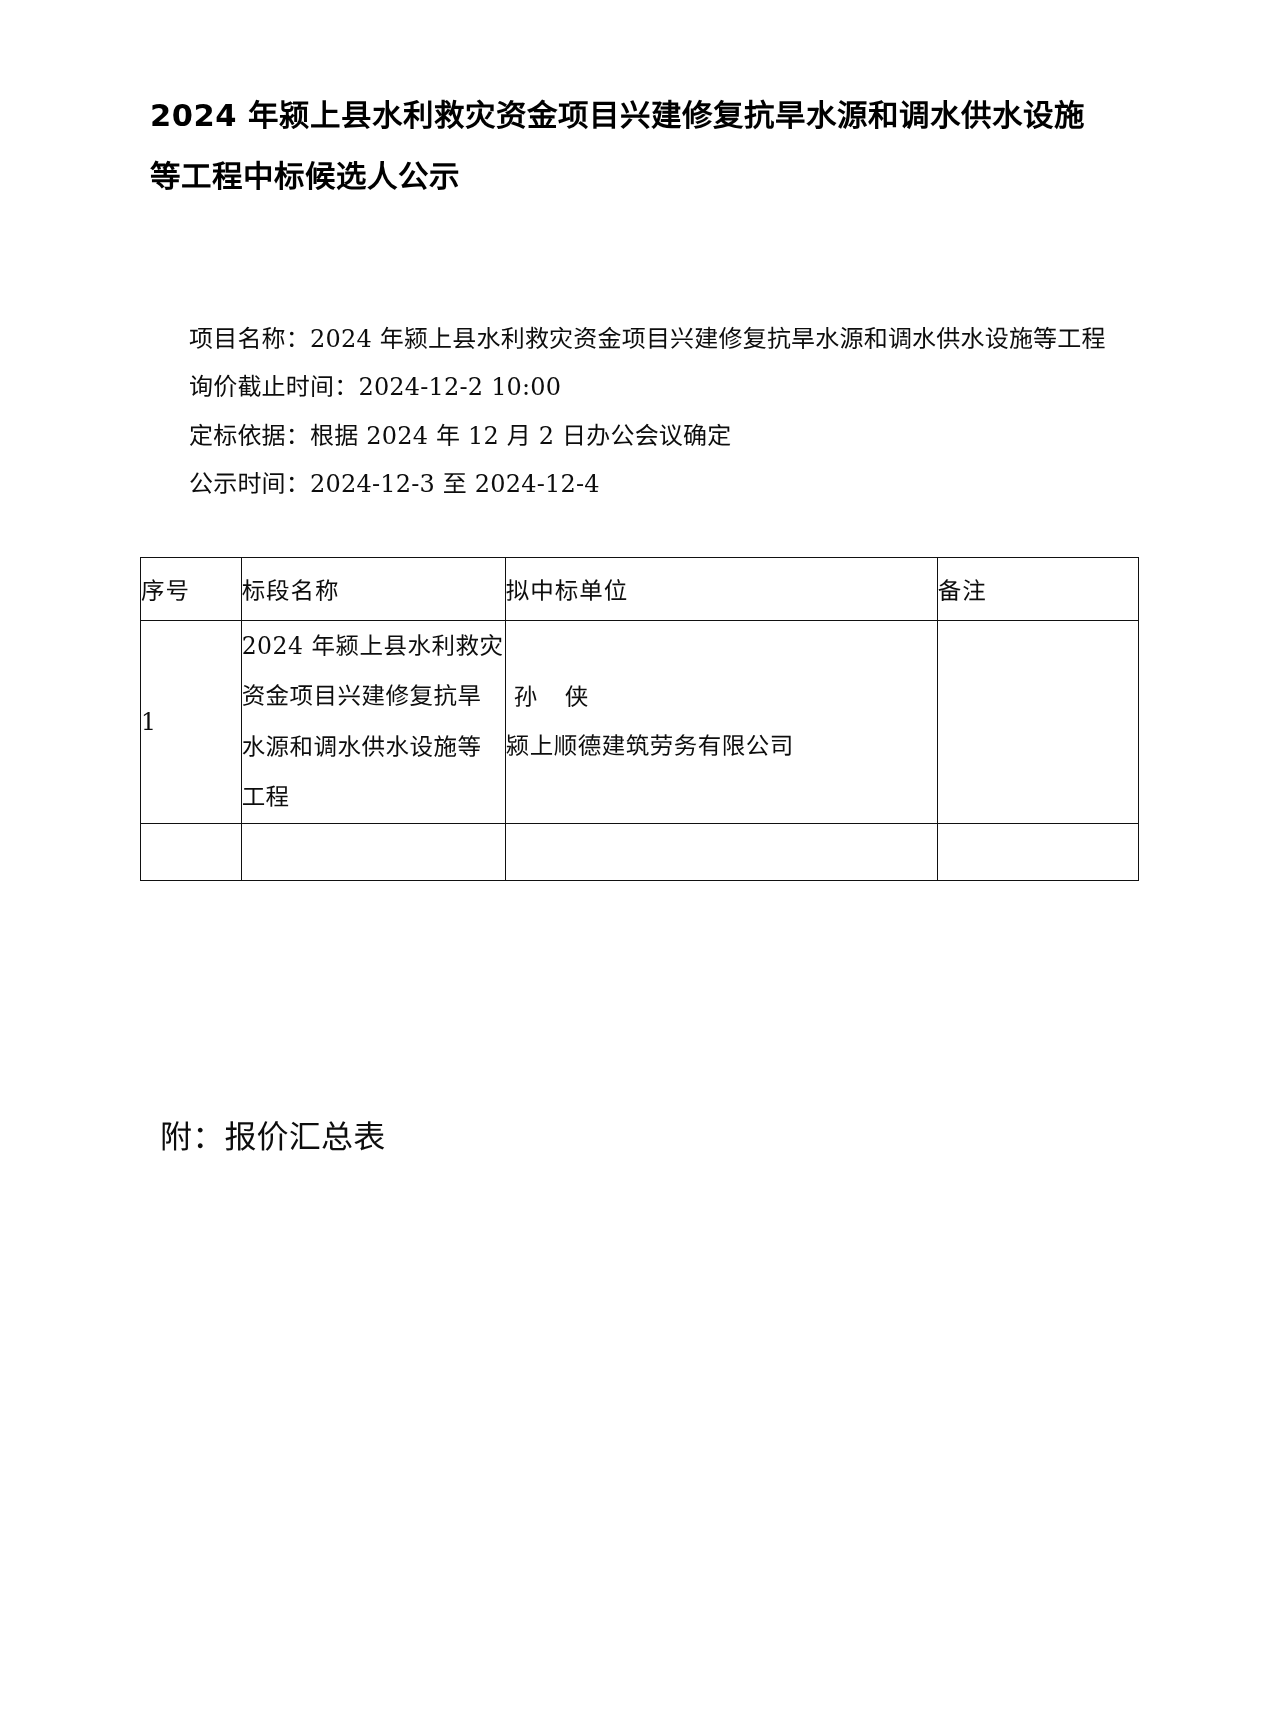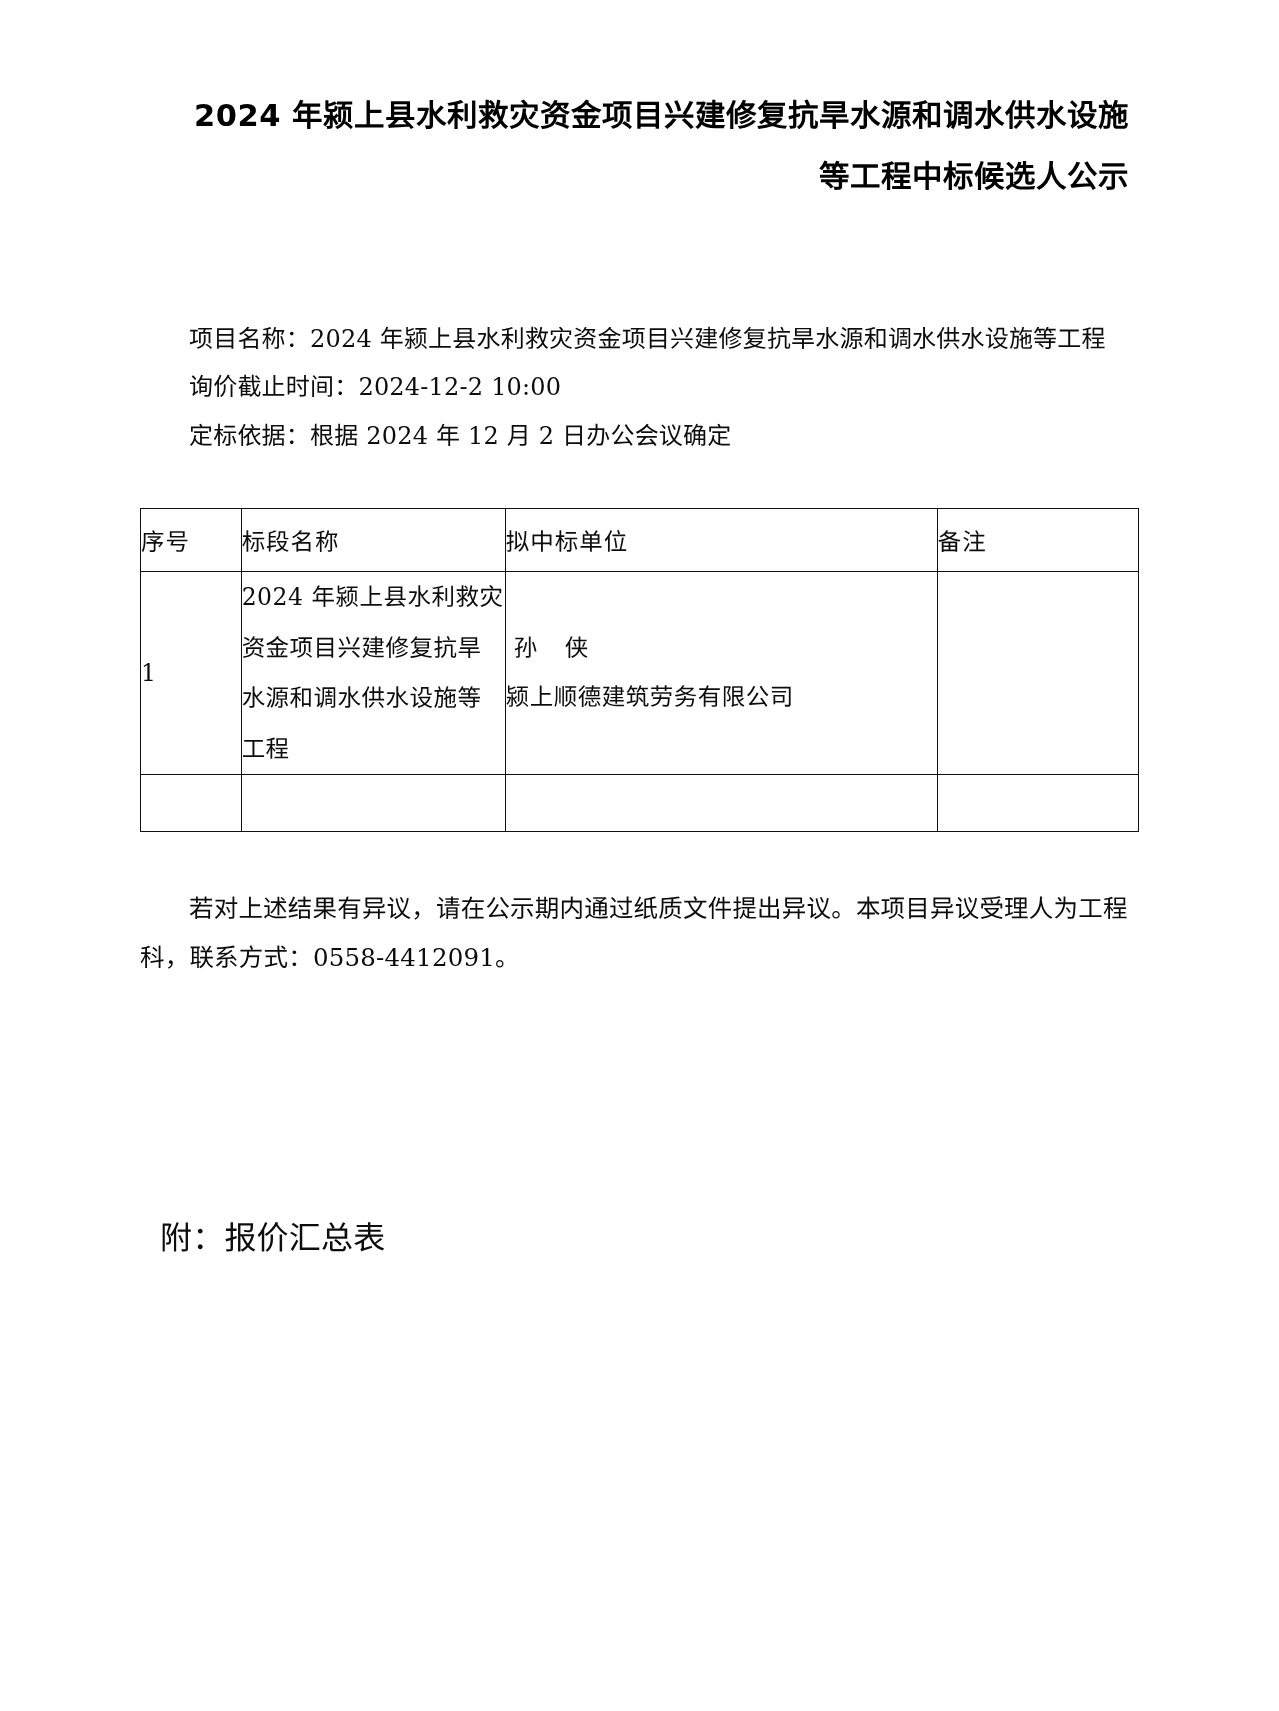--- a/index.html
+++ b/index.html
@@ -20,21 +20,21 @@
     width: 1279px;
     min-height: 1711px;
     box-sizing: border-box;
     padding: 86px 140px 60px 140px;
   }
   .doc-title {
     font-family: "DejaVu Sans", "Liberation Sans", sans-serif;
     font-weight: bold;
     font-size: 30.5px;
     line-height: 1.95;
-    text-align: right;
+    text-align: left;
     letter-spacing: 0.5px;
     margin: 0 10px;
     color: #000;
   }
   .title-line {
     display: block;
   }
   .title-line.second {
     margin-top: 2px;
   }
@@ -135,20 +135,23 @@
   <div class="meta-block">
     <div class="meta-line meta-first">
       <span>项目名称：</span><span>2024 年颍上县水利救灾资金项目兴建修复抗旱水源和调水供水设施等工程</span>
     </div>
     <div class="meta-line indent">
       <span>询价截止时间：</span><span>2024-12-2  10:00</span>
     </div>
     <div class="meta-line indent">
       <span>定标依据：</span><span>根据 2024 年 12 月 2 日办公会议确定</span>
     </div>
+    <div class="meta-line indent">
+      <span>公示时间：</span><span>2024-12-3 至  2024-12-4</span>
+    </div>
   </div>
 
   <table class="bid-table">
     <colgroup>
       <col class="col-no">
       <col class="col-name">
       <col class="col-unit">
       <col class="col-note">
     </colgroup>
     <thead>
@@ -171,19 +174,16 @@
       </tr>
       <tr class="empty-row">
         <td class="cell-no"></td>
         <td class="cell-name"></td>
         <td class="cell-unit"></td>
         <td class="cell-note"></td>
       </tr>
     </tbody>
   </table>
 
-  <div class="notice">
-    <p>若对上述结果有异议，请在公示期内通过纸质文件提出异议。本项目异议受理人为工程科，联系方式：0558-4412091。</p>
-  </div>
 
   <div class="attachment">附：报价汇总表</div>
 
 </div>
 
 </body></html>

